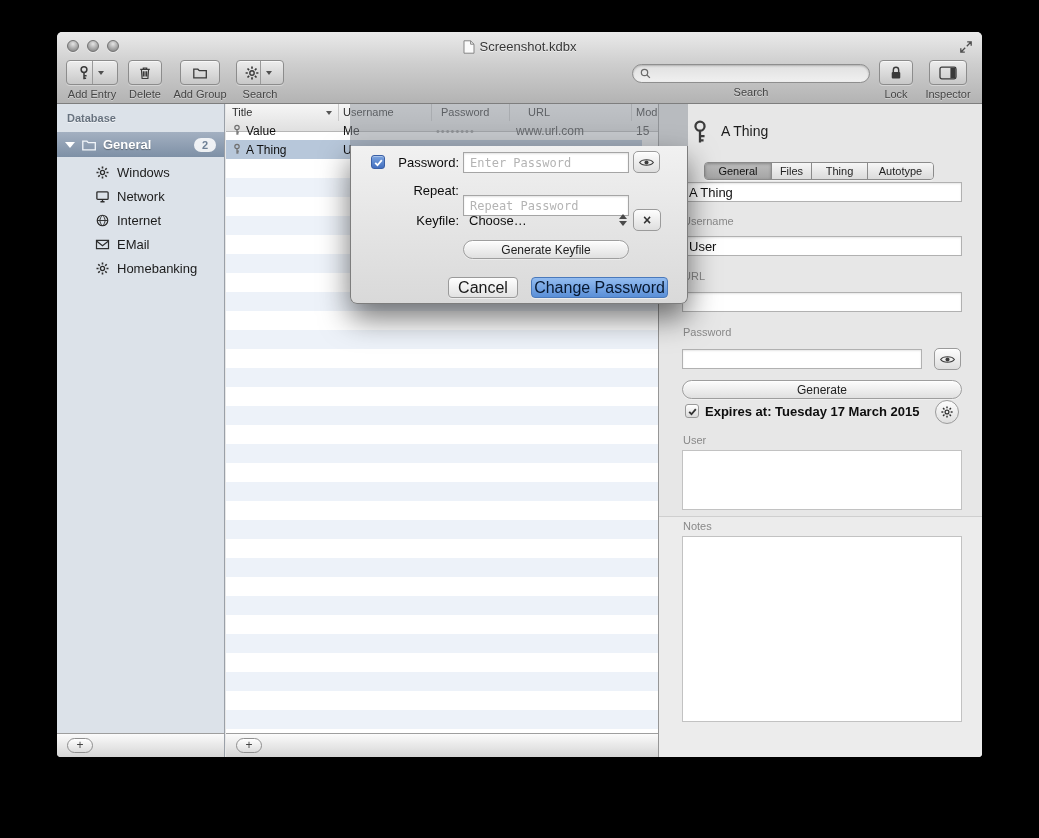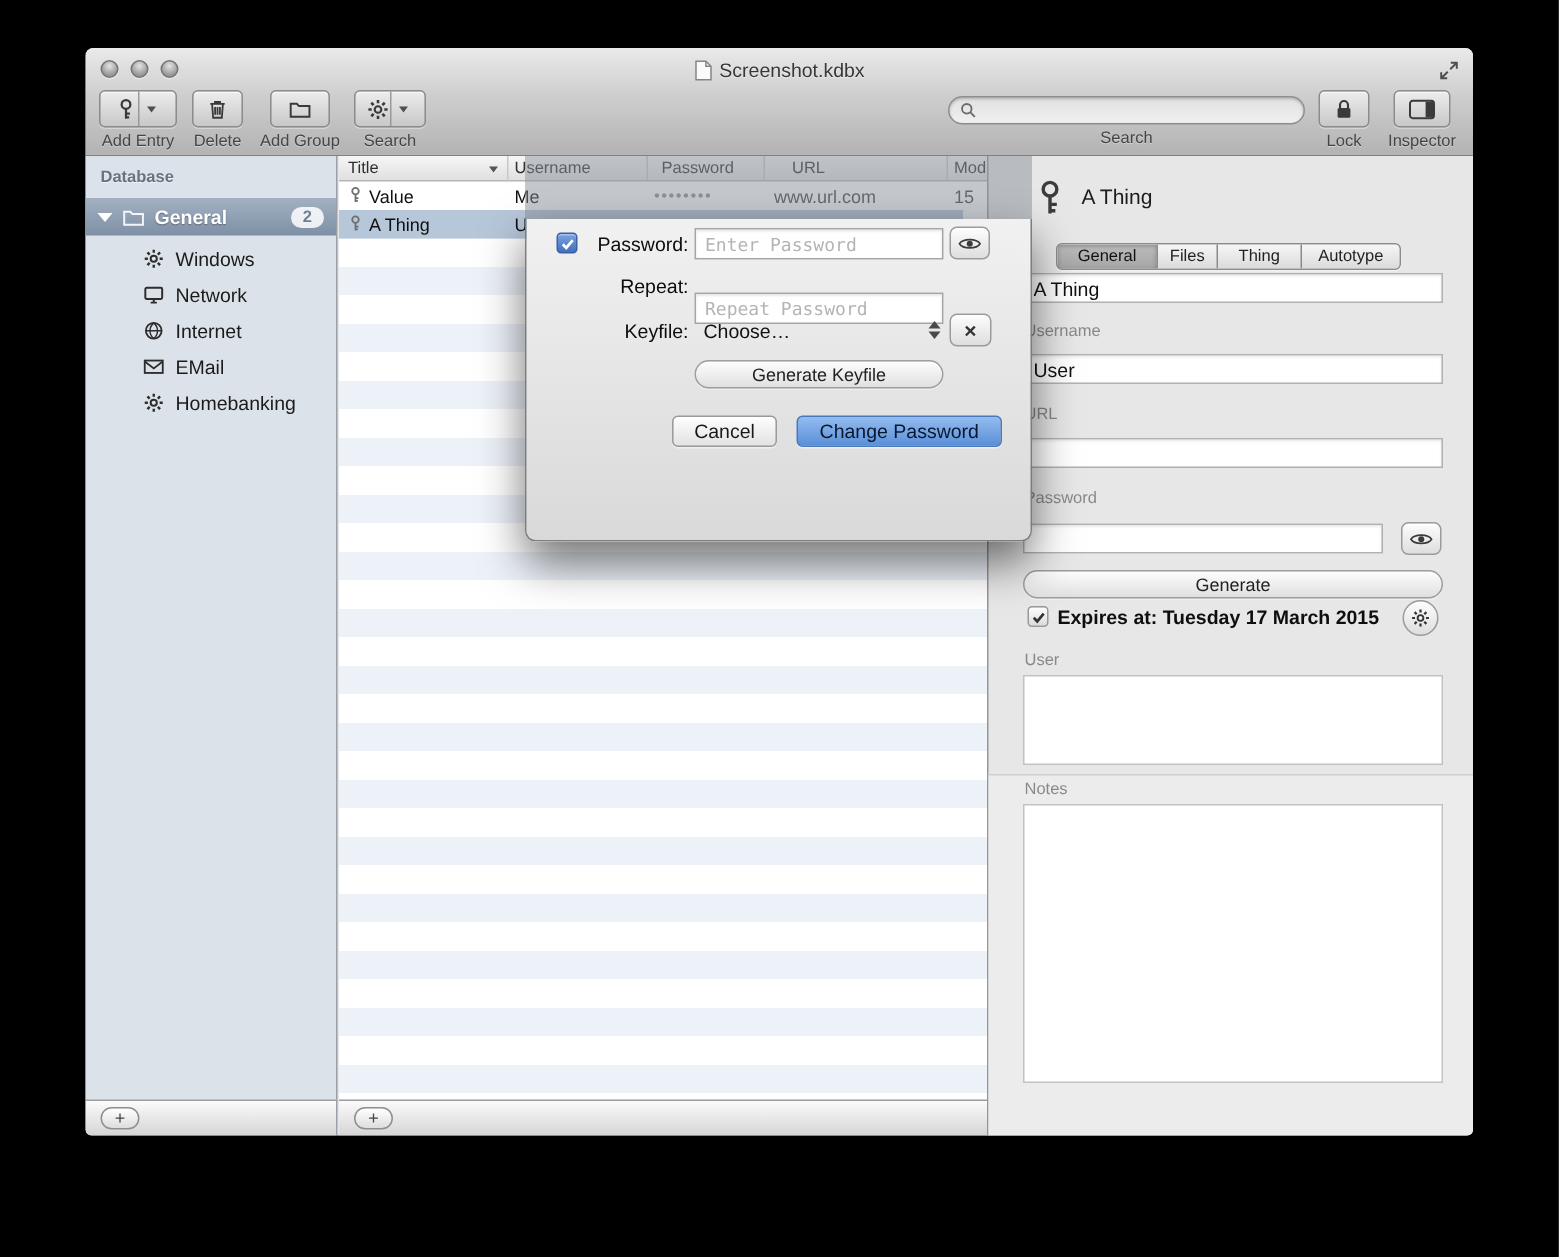--- a/index.html
+++ b/index.html
@@ -30,21 +30,21 @@
 .disclosure{width:0;height:0;border-left:5px solid transparent;border-right:5px solid transparent;border-top:6px solid #fff;margin-left:8px;}
 .group-ic{width:16px;height:16px;margin-left:6px;color:#f2f6fa;}
 .group-label{margin-left:6px;font-size:13px;font-weight:bold;color:#fff;text-shadow:0 1px 1px rgba(0,0,0,.35);}
 .badge{margin-left:auto;margin-right:8px;background:rgba(255,255,255,.85);color:#6e8096;font-size:11px;font-weight:bold;border-radius:8px;padding:1px 8px;}
 .side-item{position:absolute;left:0;width:100%;height:24px;display:flex;align-items:center;}
 .side-ic{width:15px;height:15px;margin-left:38px;color:#2d2d2d;flex:none;}
 .side-label{margin-left:7px;font-size:13px;color:#1b1b1b;}
 
 
 #entry-list{position:absolute;left:169px;top:72px;width:432px;height:629px;background:#fff;overflow:hidden;}
-.list-header{position:absolute;top:0;left:0;right:0;height:17px;background:linear-gradient(#f6f6f6,#e0e0e0);border-bottom:1px solid #b6b6b6;font-size:11px;color:#2e2e2e;}
+.list-header{position:absolute;top:0;left:0;right:0;height:28px;background:linear-gradient(#f6f6f6,#e0e0e0);border-bottom:1px solid #b6b6b6;font-size:11px;color:#2e2e2e;}
 .col-h{position:absolute;top:2px;white-space:nowrap;overflow:hidden;}
 .col-div{position:absolute;top:0;width:1px;height:17px;background:#c8c8c8;}
 .sort-arrow{position:absolute;left:100px;top:7px;width:0;height:0;border-left:3.5px solid transparent;border-right:3.5px solid transparent;border-top:4px solid #555;}
 .list-row{position:absolute;left:0;right:16px;height:32px;font-size:12px;color:#101010;}
 .list-row.selected{background:#b7c7da;}
 .row-ic{position:absolute;left:5px;top:3px;width:12px;height:12px;color:#6f6f6f;}
 .cell{position:absolute;top:3px;white-space:nowrap;overflow:hidden;}
 .cell.pwd{color:#8f8f8f;letter-spacing:1px;font-size:11px;top:4px;}
 .cell.dim{color:#3f3f3f;}
 .stripes{position:absolute;left:0;right:0;top:55px;height:574px;background:repeating-linear-gradient(to bottom,#fff 0 19px,#edf2f9 19px 38px);}
@@ -70,33 +70,33 @@
 .checkbox.blue{background:linear-gradient(#7ba4e0,#436fbe);border:1px solid #3a5fa5;box-shadow:inset 0 1px 0 rgba(255,255,255,.35);}
 .checkbox.plain{background:linear-gradient(#fff,#dbdbdb);border:1px solid #999;}
 .expires-label{position:absolute;left:46px;font-size:13px;font-weight:bold;color:#0e0e0e;}
 .notes-sec{position:absolute;left:0;right:0;top:412px;bottom:0;background:#ececec;border-top:1px solid #cfcfcf;}
 
 
 .pane-footer{position:absolute;top:701px;height:24px;background:linear-gradient(#fbfbfb,#d5d5d5);border-top:1px solid #9e9e9e;}
 .plus-btn{margin:4px 0 0 10px;width:26px;height:15px;border:1px solid #8f8f8f;border-radius:8px;background:linear-gradient(#fff,#ddd);font-size:12px;line-height:11px;color:#444;font-family:inherit;}
 
 
-#sheet{position:absolute;left:293px;top:72px;width:338px;height:257px;z-index:20;}
+#sheet{position:absolute;left:293px;top:72px;width:338px;height:200px;z-index:20;}
 .sheet-dim{position:absolute;left:0;top:0;right:0;height:42px;background:rgba(138,144,152,.5);}
 .sheet-panel{position:absolute;left:0;top:42px;right:0;bottom:0;background:linear-gradient(#f1f1f1,#d9d9d9);border:1px solid #7d7d7d;border-top:none;border-radius:0 0 7px 7px;box-shadow:0 14px 30px rgba(0,0,0,.55);}
 .sh-label{position:absolute;left:0;width:108px;text-align:right;font-size:13px;color:#0c0c0c;}
 .sh-input{position:absolute;left:112px;width:166px;height:21px;border:1px solid #a5a5a5;background:#fff;padding:0 6px;font:12px "DejaVu Sans Mono",monospace;color:#444;outline:none;box-shadow:inset 0 1px 2px rgba(0,0,0,.12);}
 .sh-input::placeholder{color:#b4b4b4;}
 .popup{position:absolute;left:112px;top:63px;width:166px;height:22px;display:flex;align-items:center;font-size:13px;color:#111;padding-left:6px;}
 .stepper{margin-left:auto;margin-right:2px;display:flex;flex-direction:column;gap:2px;}
 .stepper i{display:block;width:0;height:0;border-left:4px solid transparent;border-right:4px solid transparent;}
 .stepper .up{border-bottom:5px solid #4a4a4a;}
 .stepper .dn{border-top:5px solid #4a4a4a;}
 .xbtn{position:absolute;left:282px;top:63px;width:28px;height:22px;border:1px solid #9b9b9b;border-radius:5px;background:linear-gradient(#fdfdfd,#dedede);font-size:14px;font-weight:bold;color:#333;display:flex;align-items:center;justify-content:center;font-family:inherit;}
-.btn{position:absolute;height:21px;border:1px solid #9a9a9a;border-radius:4px;background:linear-gradient(#fefefe,#e2e2e2);font-size:13px;color:#191919;font-family:inherit;box-shadow:0 1px 0 rgba(255,255,255,.5);text-align:center;}
+.btn{position:absolute;height:21px;border:1px solid #9a9a9a;border-radius:4px;background:linear-gradient(#fefefe,#e2e2e2);font-size:16px;color:#191919;font-family:inherit;box-shadow:0 1px 0 rgba(255,255,255,.5);text-align:center;}
 .btn.primary{background:linear-gradient(#93bcf0,#5a8fd7);border-color:#4a79bb;color:#071830;}
 </style>
 </head>
 <body>
 
 <div id="stage">
   <div id="window">
 
     <div id="chrome">
       <div class="traffic">

